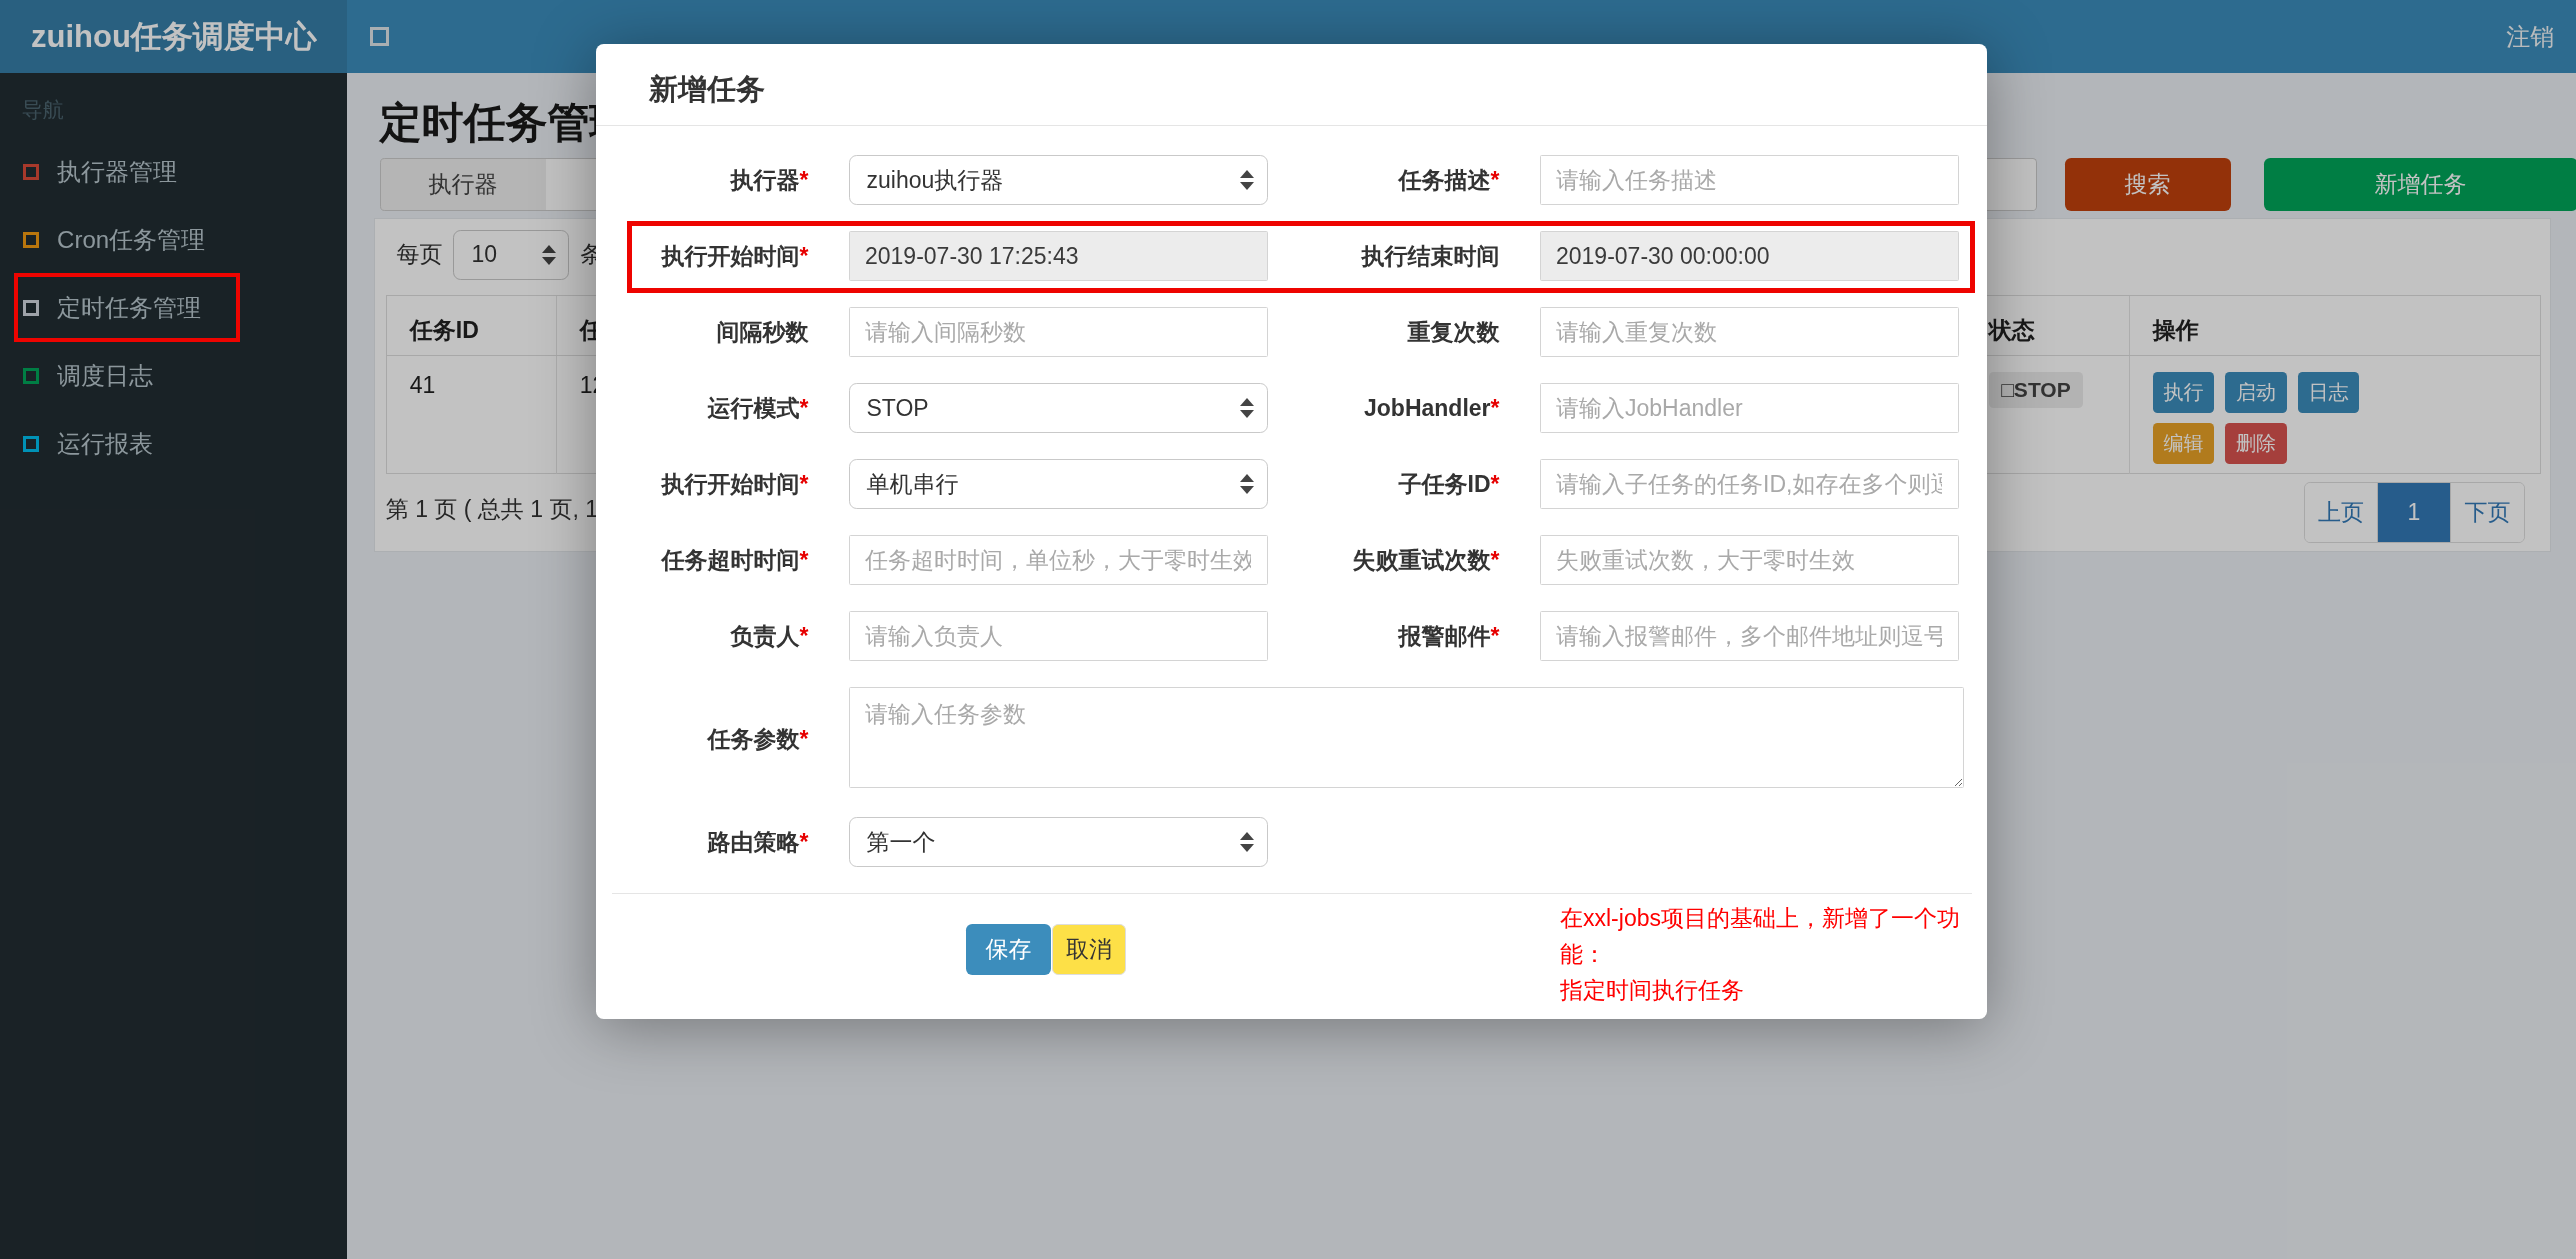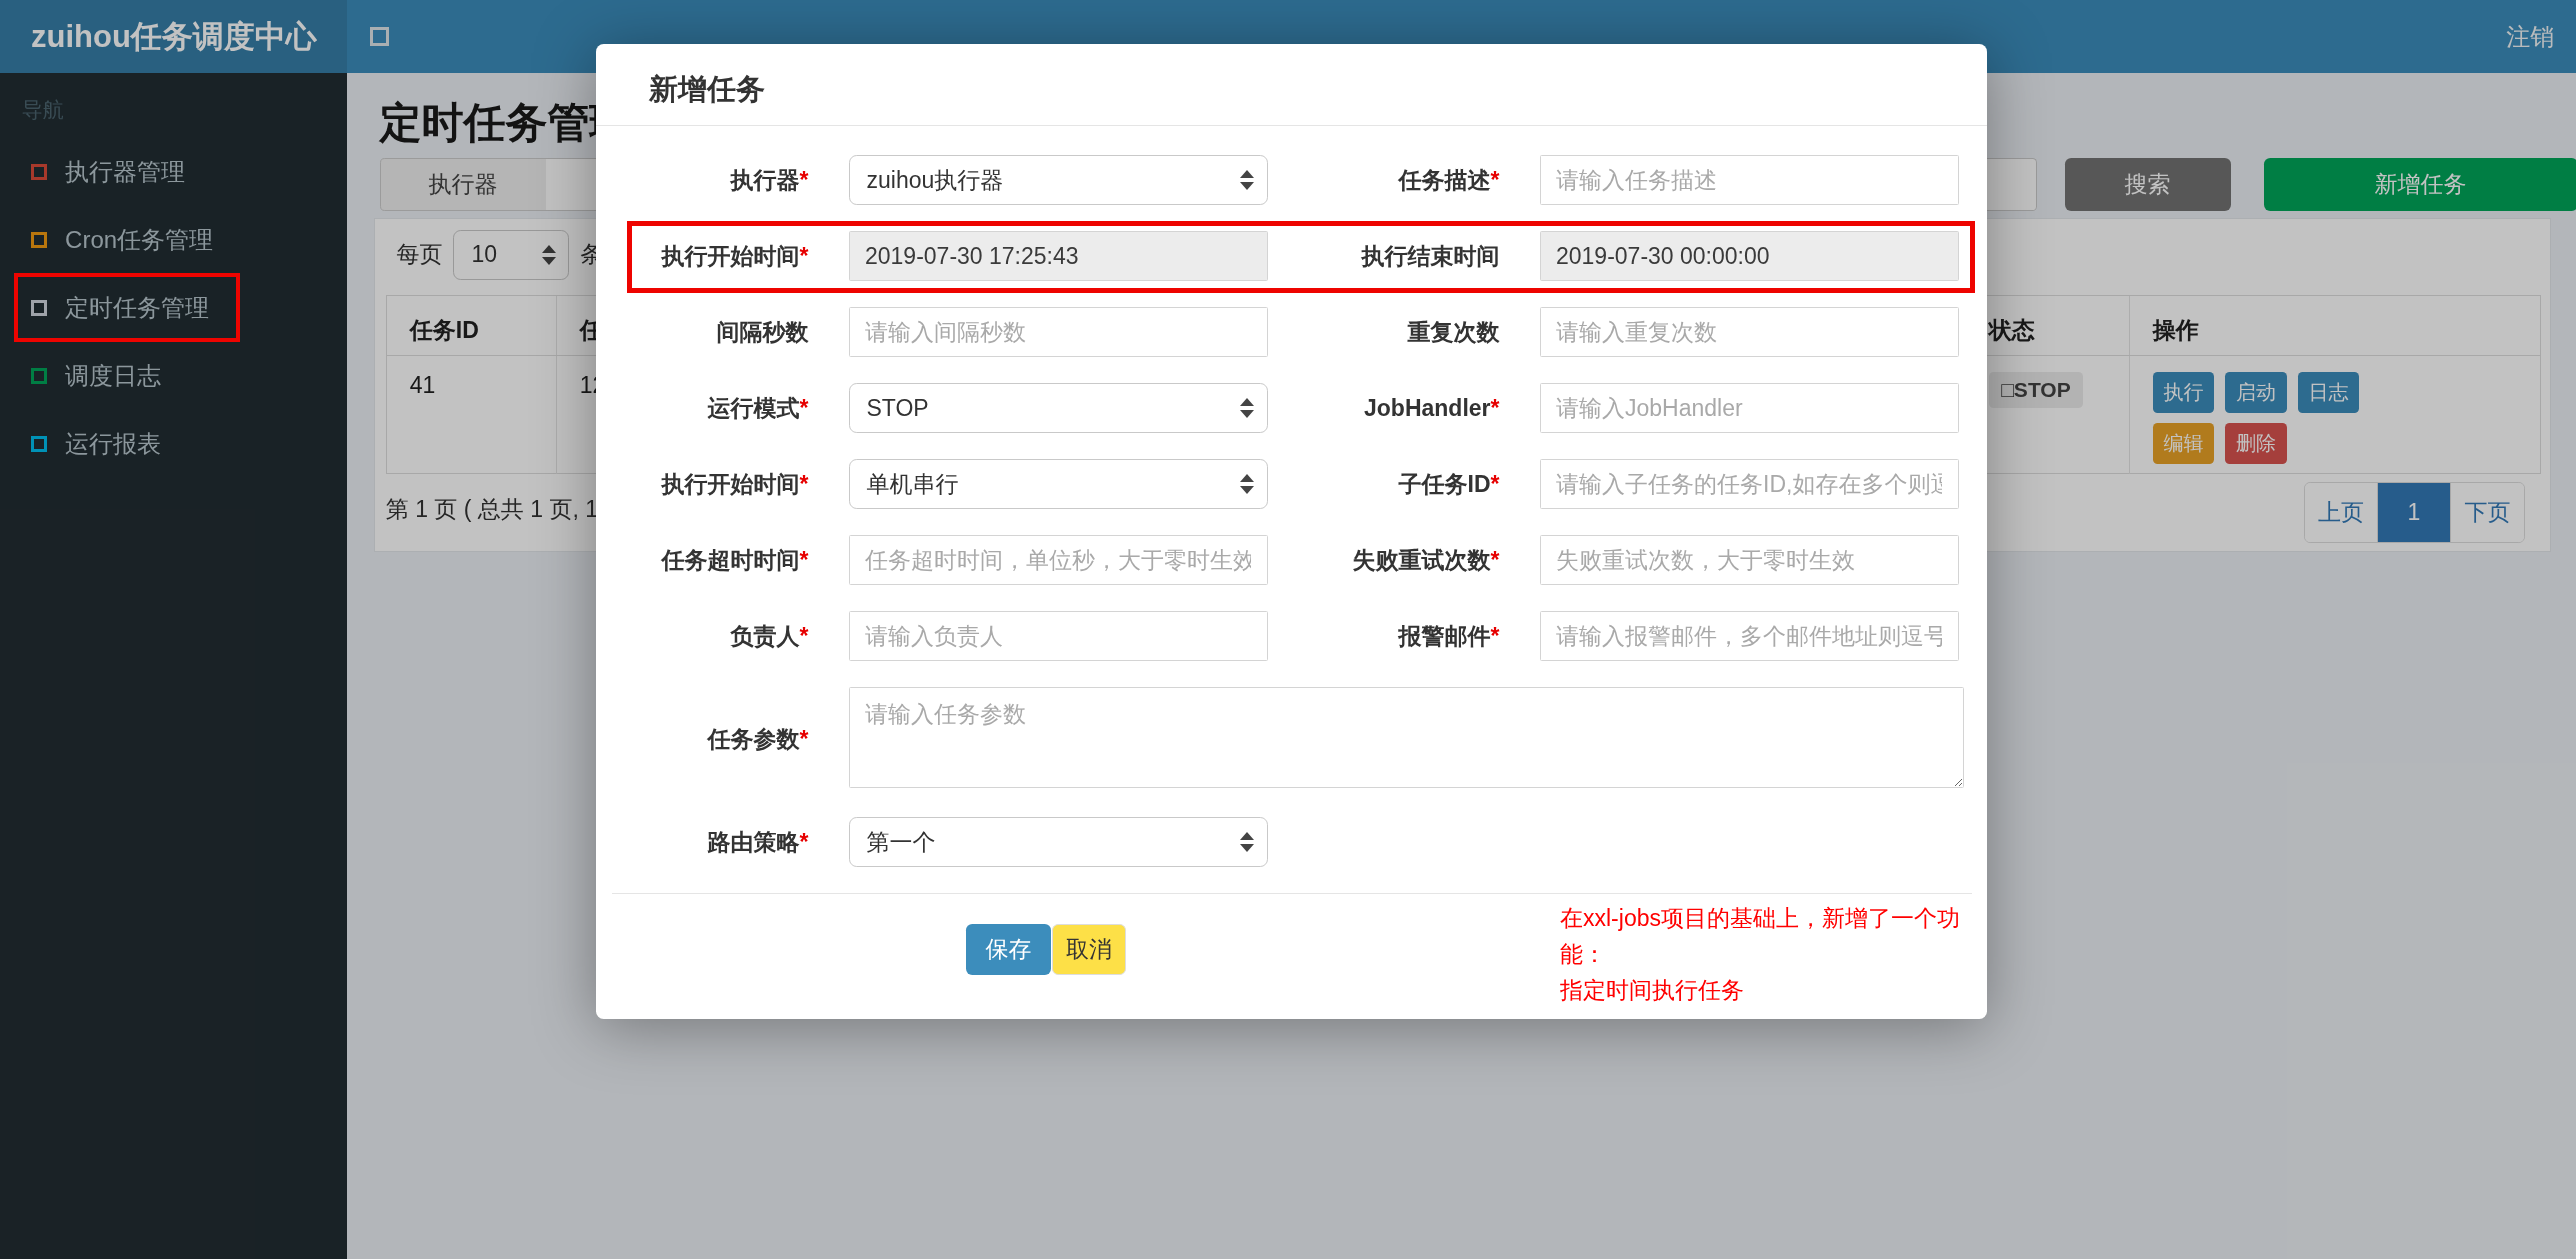--- a/index.html
+++ b/index.html
@@ -17,39 +17,39 @@
     white-space:nowrap;
   }
   .nav-toggle {
     position:absolute; left:370px; top:27px; width:18.6px; height:18.6px;
     border:3.9px solid #dfe6ea; background:transparent; cursor:pointer;
   }
   .logout { position:absolute; right:21.7px; top:0; height:73px; line-height:73px; color:#f3f6f8; font-size:24px; cursor:pointer; }
   
   .sidebar { position:absolute; left:0; top:73px; width:347px; height:1186px; background:#222d32; }
   .sidebar .section-label { color:#4b646f; font-size:21px; padding:23px 0 14px 21.7px; }
-  .menu-item { display:flex; align-items:center; height:68px; padding-left:31px; cursor:pointer; }
+  .menu-item { display:flex; align-items:center; height:68px; padding-left:23px; cursor:pointer; }
   .menu-item .sq { width:15.5px; height:15.5px; border:3.1px solid #888; margin-right:18.6px; flex:none; }
   .menu-item .lbl { color:#b8c7ce; font-size:24px; }
   
   .content { position:absolute; left:347px; top:73px; width:2229px; height:1186px; background:#ecf0f5; }
   .page-title { position:absolute; left:32.5px; top:21.7px; font-size:42px; font-weight:700; color:#1a1a1a; white-space:nowrap; }
   .filter-row { position:absolute; left:32.5px; top:85px; height:53px; }
   .addon {
     position:absolute; left:0; top:0; width:167px; height:53px; background:#eee; border:1.5px solid #ccc;
     font-size:23px; color:#444; text-align:center; line-height:50px; border-radius:4.6px 0 0 4.6px;
   }
   .filter-input {
     position:absolute; left:166px; top:0; width:1491px; height:53px; background:#fff; border:1.5px solid #ccc;
     border-left:none; font-size:23px; padding:0 15.5px; color:#333; border-radius:0 4.6px 4.6px 0;
     font-family:"Liberation Sans","DejaVu Sans",sans-serif;
   }
   .btn { border:none; cursor:pointer; color:#fff; font-size:23px; border-radius:6.2px;
          font-family:"Liberation Sans","DejaVu Sans",sans-serif; }
-  .btn-search { position:absolute; left:1685px; top:0; width:166px; height:53px; background:#737373; }
+  .btn-search { position:absolute; left:1685px; top:0; width:166px; height:53px; background:#c2410c; }
   .btn-add   { position:absolute; left:1884px; top:0; width:314px; height:53px; background:#00a65a; }
   .panel { position:absolute; left:27px; top:145px; width:2177px; height:334px; background:#fff; border:0.8px solid #e3e6ea; }
   .pagesize-row { position:absolute; left:10.8px; top:10.8px; height:50px; display:flex; align-items:center; font-size:23px; color:#333; }
   .pagesize-row .txt { margin:0 10.8px; }
   .select-box {
     position:relative; height:50px; background:#fff; border:1.5px solid #c9c9c9; border-radius:7.7px;
     display:flex; align-items:center; padding:0 43px 0 17px; font-size:23px; color:#333; cursor:pointer;
     white-space:nowrap;
   }
   .select-box.small { width:116px; }

